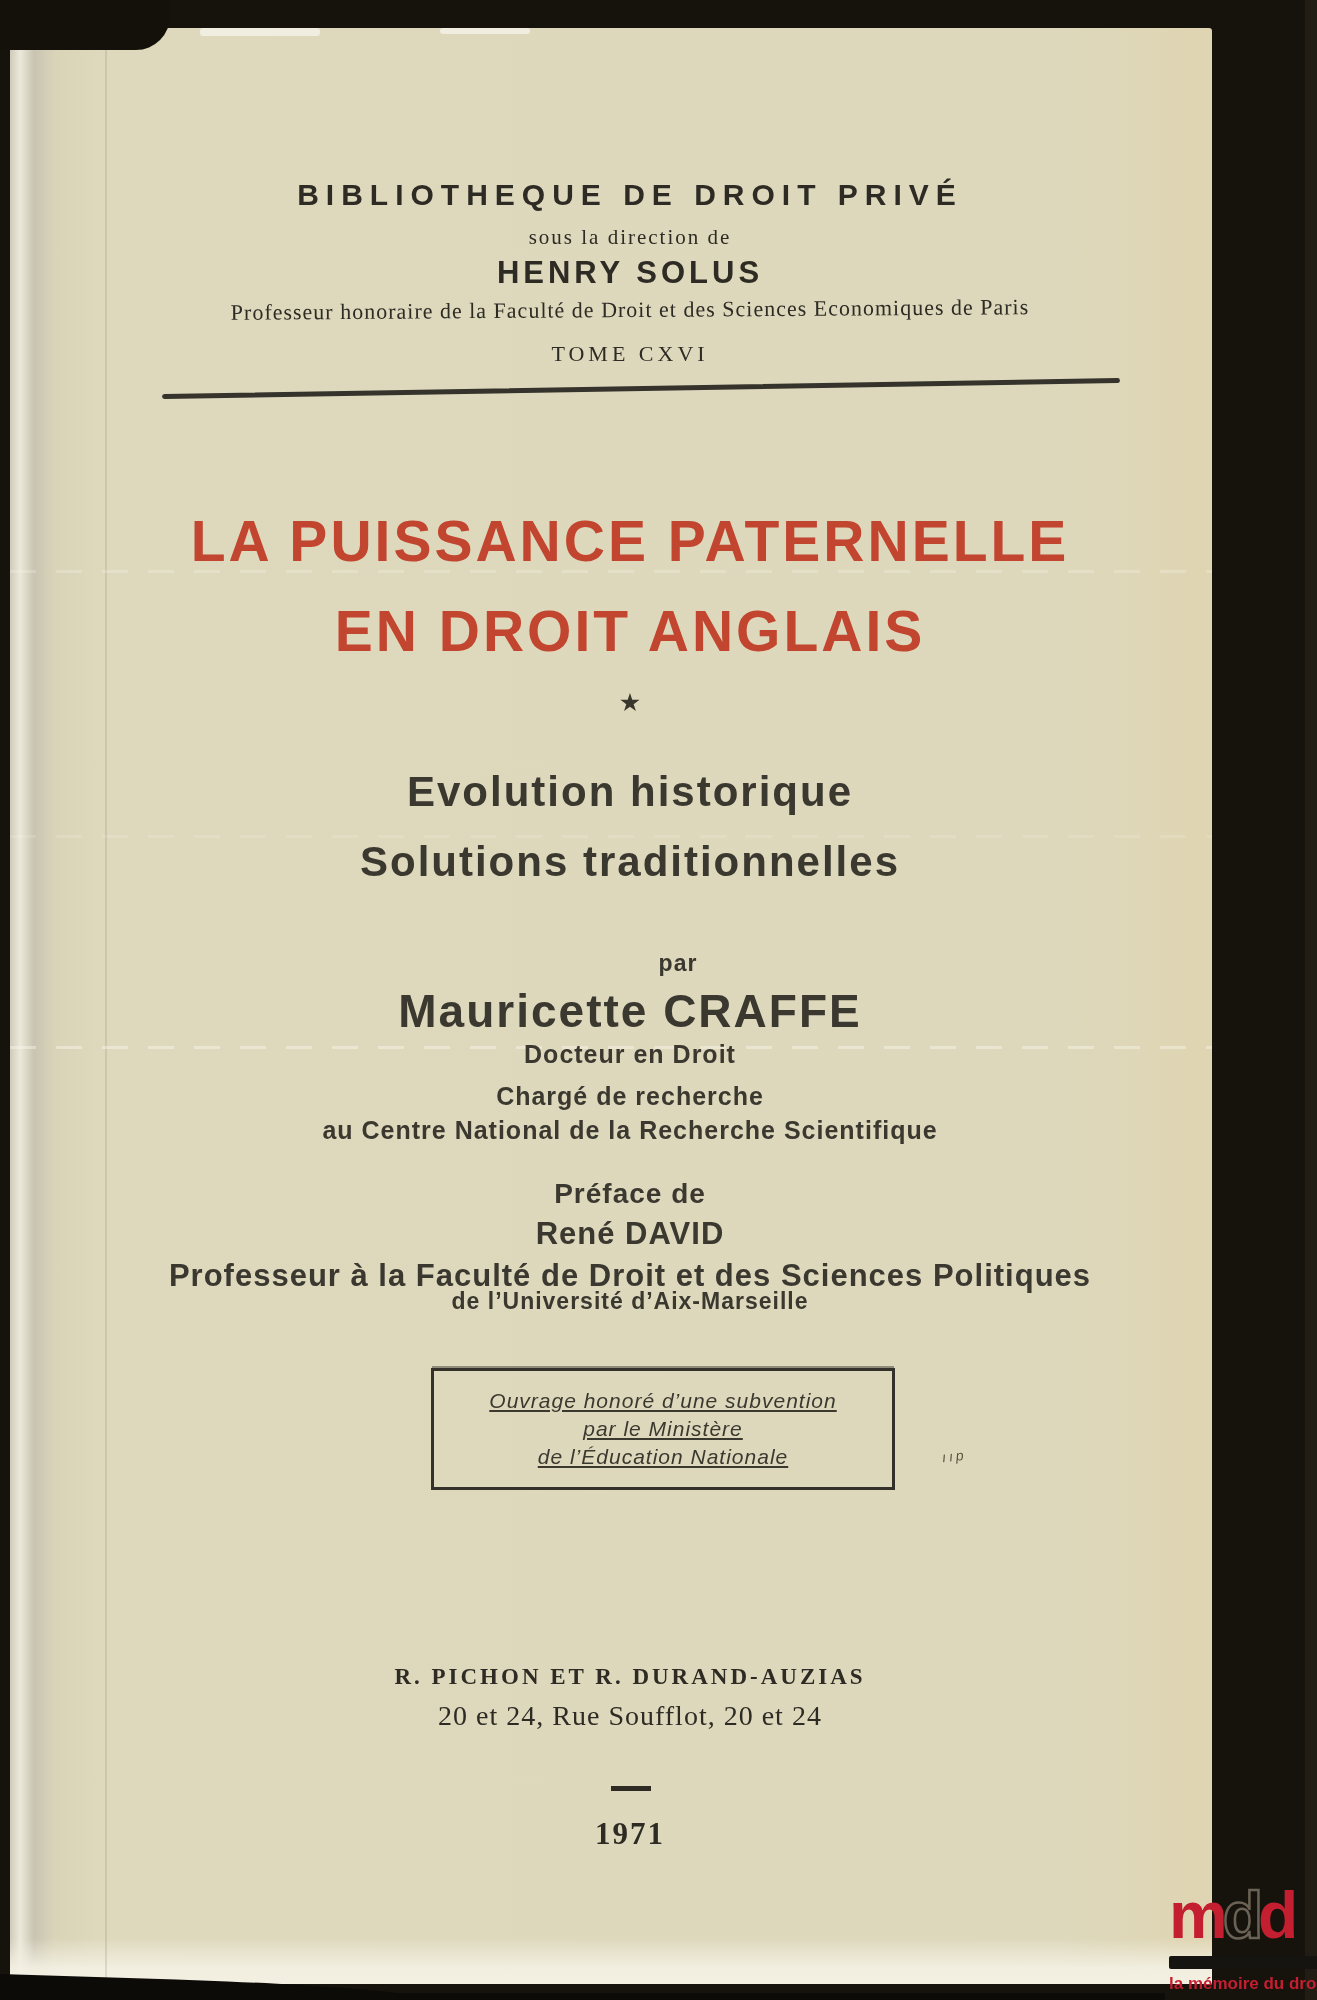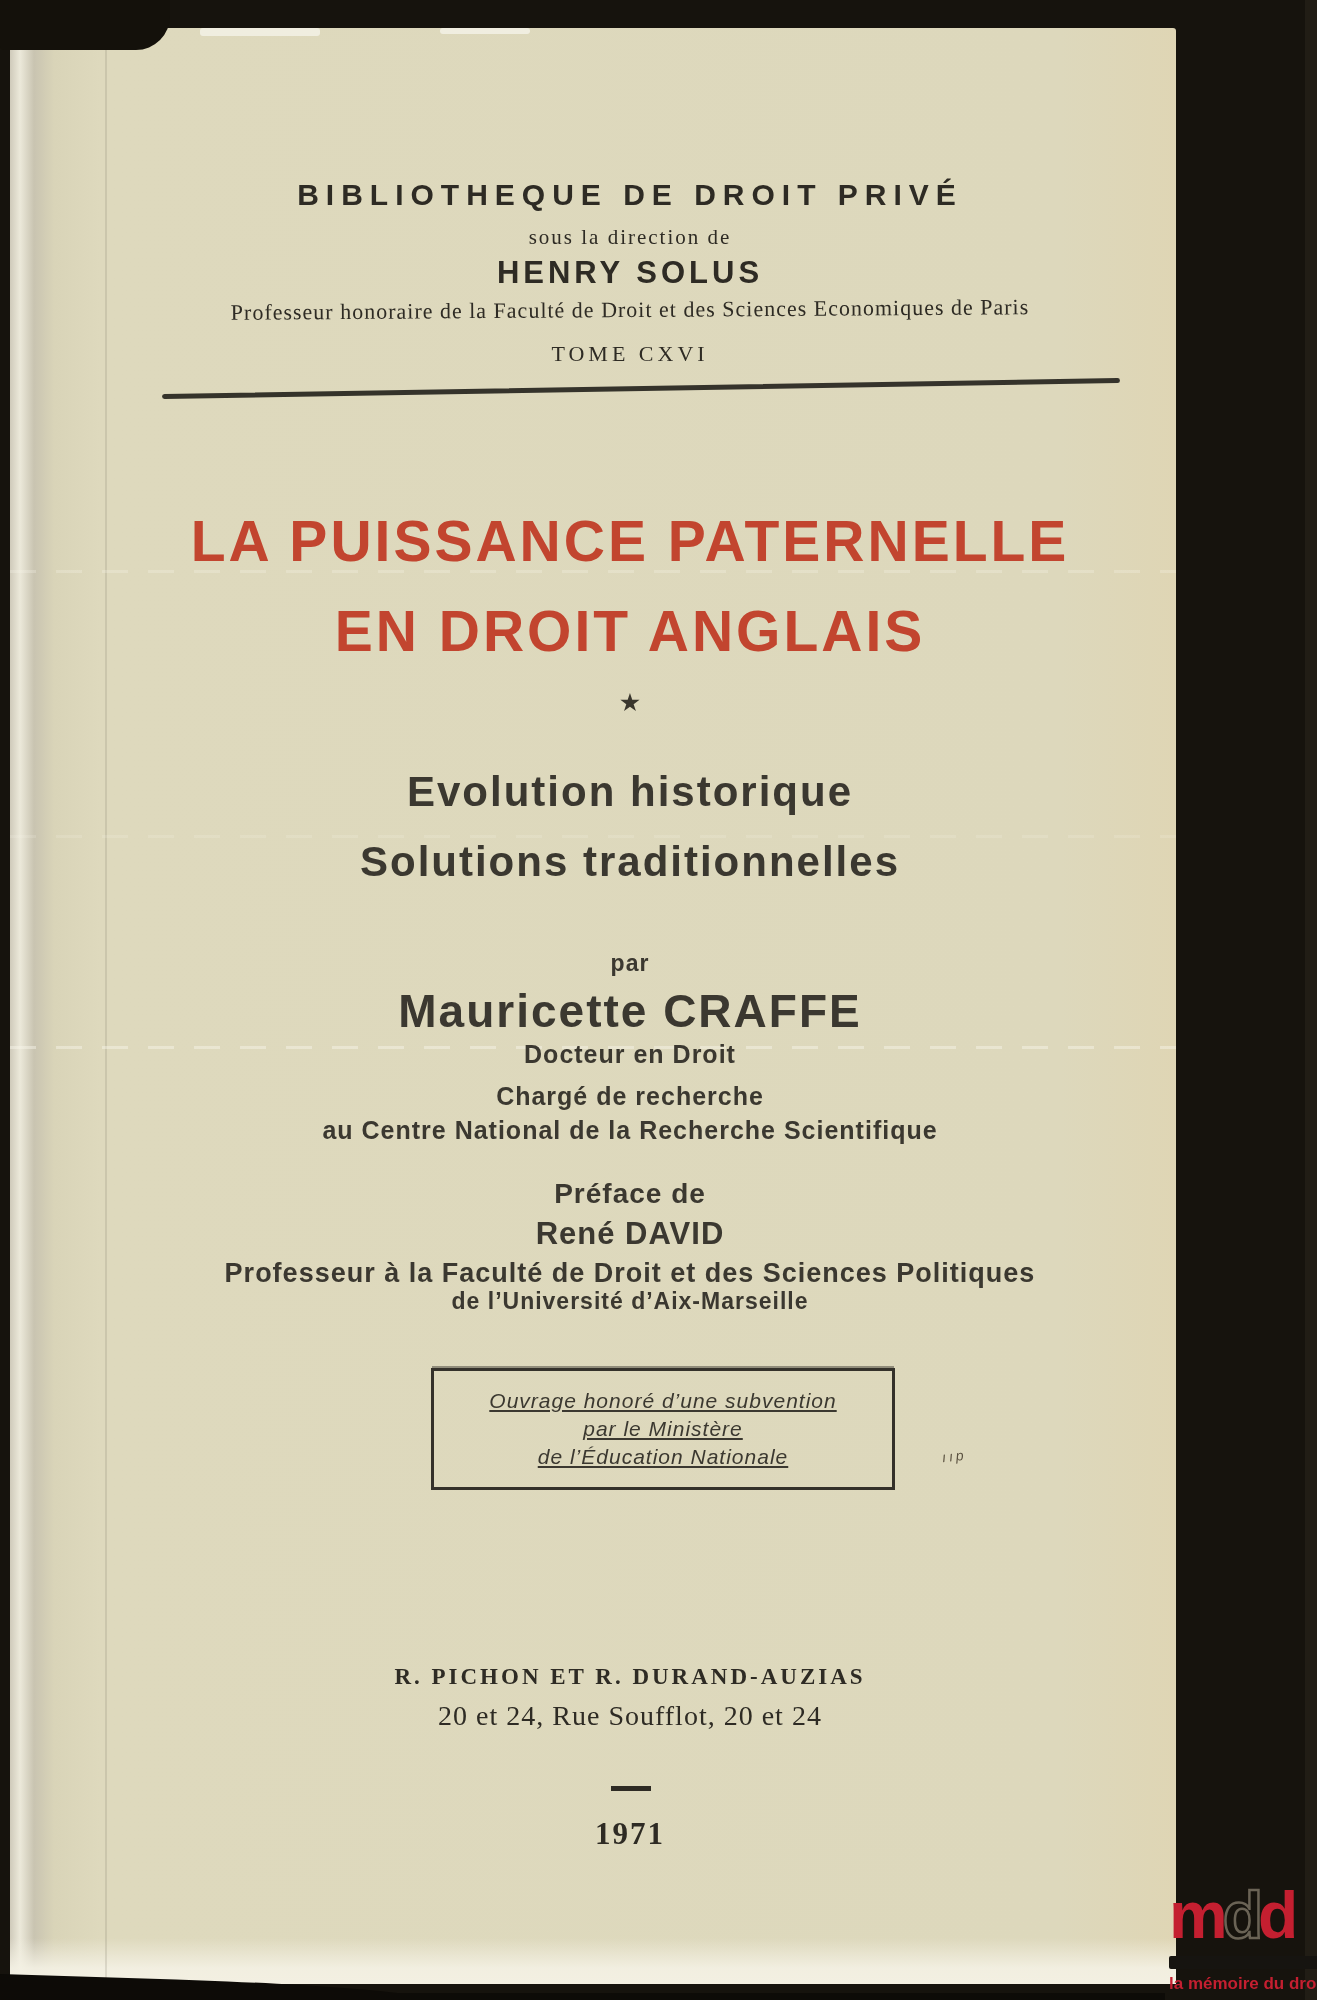--- a/index.html
+++ b/index.html
@@ -10,20 +10,21 @@
   }
   
   .paper{
     position:absolute;left:10px;top:28px;width:1166px;height:1956px;
     background:
       linear-gradient(0deg, rgba(244,241,228,.95) 0px, rgba(244,241,228,.9) 16px, rgba(244,241,228,0) 46px),
       linear-gradient(90deg,
         #cfcaba 0px,#ece9da 10px,#c9c4b1 24px,#d9d4b8 44px,
         #ded9bd 90px,#ddd8bc 1050px,#e0d4b0 1230px,#d5c59c 1295px);
     border-radius:14px 3px 0 0;
+    padding-left:36px;
   }
   .crease-v{position:absolute;top:0;height:100%;width:2px;background:rgba(118,112,92,.18);}
   .crease-h{
     position:absolute;left:0;width:100%;height:3px;
     background:repeating-linear-gradient(90deg, rgba(250,248,238,.7) 0 26px, rgba(250,248,238,0) 26px 46px);
   }
   .tape{position:absolute;background:rgba(246,244,236,.75);border-radius:3px;}
   
   .edge-right{position:absolute;right:0;top:0;width:12px;height:100%;background:#211d15;}
   .corner-blob{position:absolute;left:0;top:0;width:170px;height:50px;background:#14110b;border-radius:0 0 34px 4px;}
@@ -40,28 +41,28 @@
   .director{top:227px;font-size:31px;font-weight:bold;letter-spacing:4px;}
   .director-role{top:269px;font-size:22px;letter-spacing:1px;transform:rotate(-.4deg);}
   .tome{top:313px;font-size:22px;letter-spacing:4px;}
   .rule{position:absolute;left:152px;top:358px;width:958px;height:5px;background:#35332b;border-radius:3px;transform:rotate(-.95deg);}
   .title1{top:480px;font-size:57px;font-weight:bold;letter-spacing:3px;}
   .title2{top:570px;font-size:57px;font-weight:bold;letter-spacing:3px;}
   .star{top:660px;font-size:25px;color:#39362d;}
   .subtitle{font-size:42px;font-weight:bold;color:#3b3830;letter-spacing:2px;}
   .subtitle1{top:740px;}
   .subtitle2{top:810px;}
-  .par{top:922px;font-size:23px;font-weight:bold;color:#3b3830;letter-spacing:1px;}
+  .par{top:922px;font-size:23px;font-weight:bold;color:#3b3830;letter-spacing:1px;margin-left:48px;}
   .author{top:956px;font-size:46px;font-weight:bold;color:#3b3830;letter-spacing:2px;}
   .degree{top:1012px;font-size:25px;font-weight:bold;color:#3b3830;letter-spacing:1px;}
   .role1{top:1054px;font-size:25px;font-weight:bold;color:#3b3830;letter-spacing:1px;}
   .role2{top:1088px;font-size:25px;font-weight:bold;color:#3b3830;letter-spacing:1px;text-align:center;}
   .preface-label{top:1150px;font-size:28px;font-weight:bold;color:#3b3830;letter-spacing:1px;}
   .preface-author{top:1188px;font-size:31px;font-weight:bold;color:#3b3830;letter-spacing:1px;}
-  .preface-role1{top:1230px;font-size:27px;font-weight:bold;color:#3b3830;letter-spacing:1px;}
+  .preface-role1{top:1230px;font-size:31px;font-weight:bold;color:#3b3830;letter-spacing:1px;}
   .preface-role2{top:1260px;font-size:23px;font-weight:bold;color:#3b3830;letter-spacing:1px;}
   
   .grant-box{
     position:absolute;left:421px;top:1340px;width:458px;height:116px;
     border:3px solid #34312a;box-shadow:0 -3px 0 -1px rgba(52,49,42,.45);
     display:flex;flex-direction:column;justify-content:center;gap:4px;
   }
   .grant-line{font-style:italic;font-size:21px;color:#3b3830;text-align:center;letter-spacing:1px;white-space:nowrap;text-decoration:underline;}
   .ink-mark{position:absolute;left:932px;top:1420px;font-size:14px;font-style:italic;color:#43392a;letter-spacing:3px;transform:rotate(-6deg);opacity:.85;}
   

